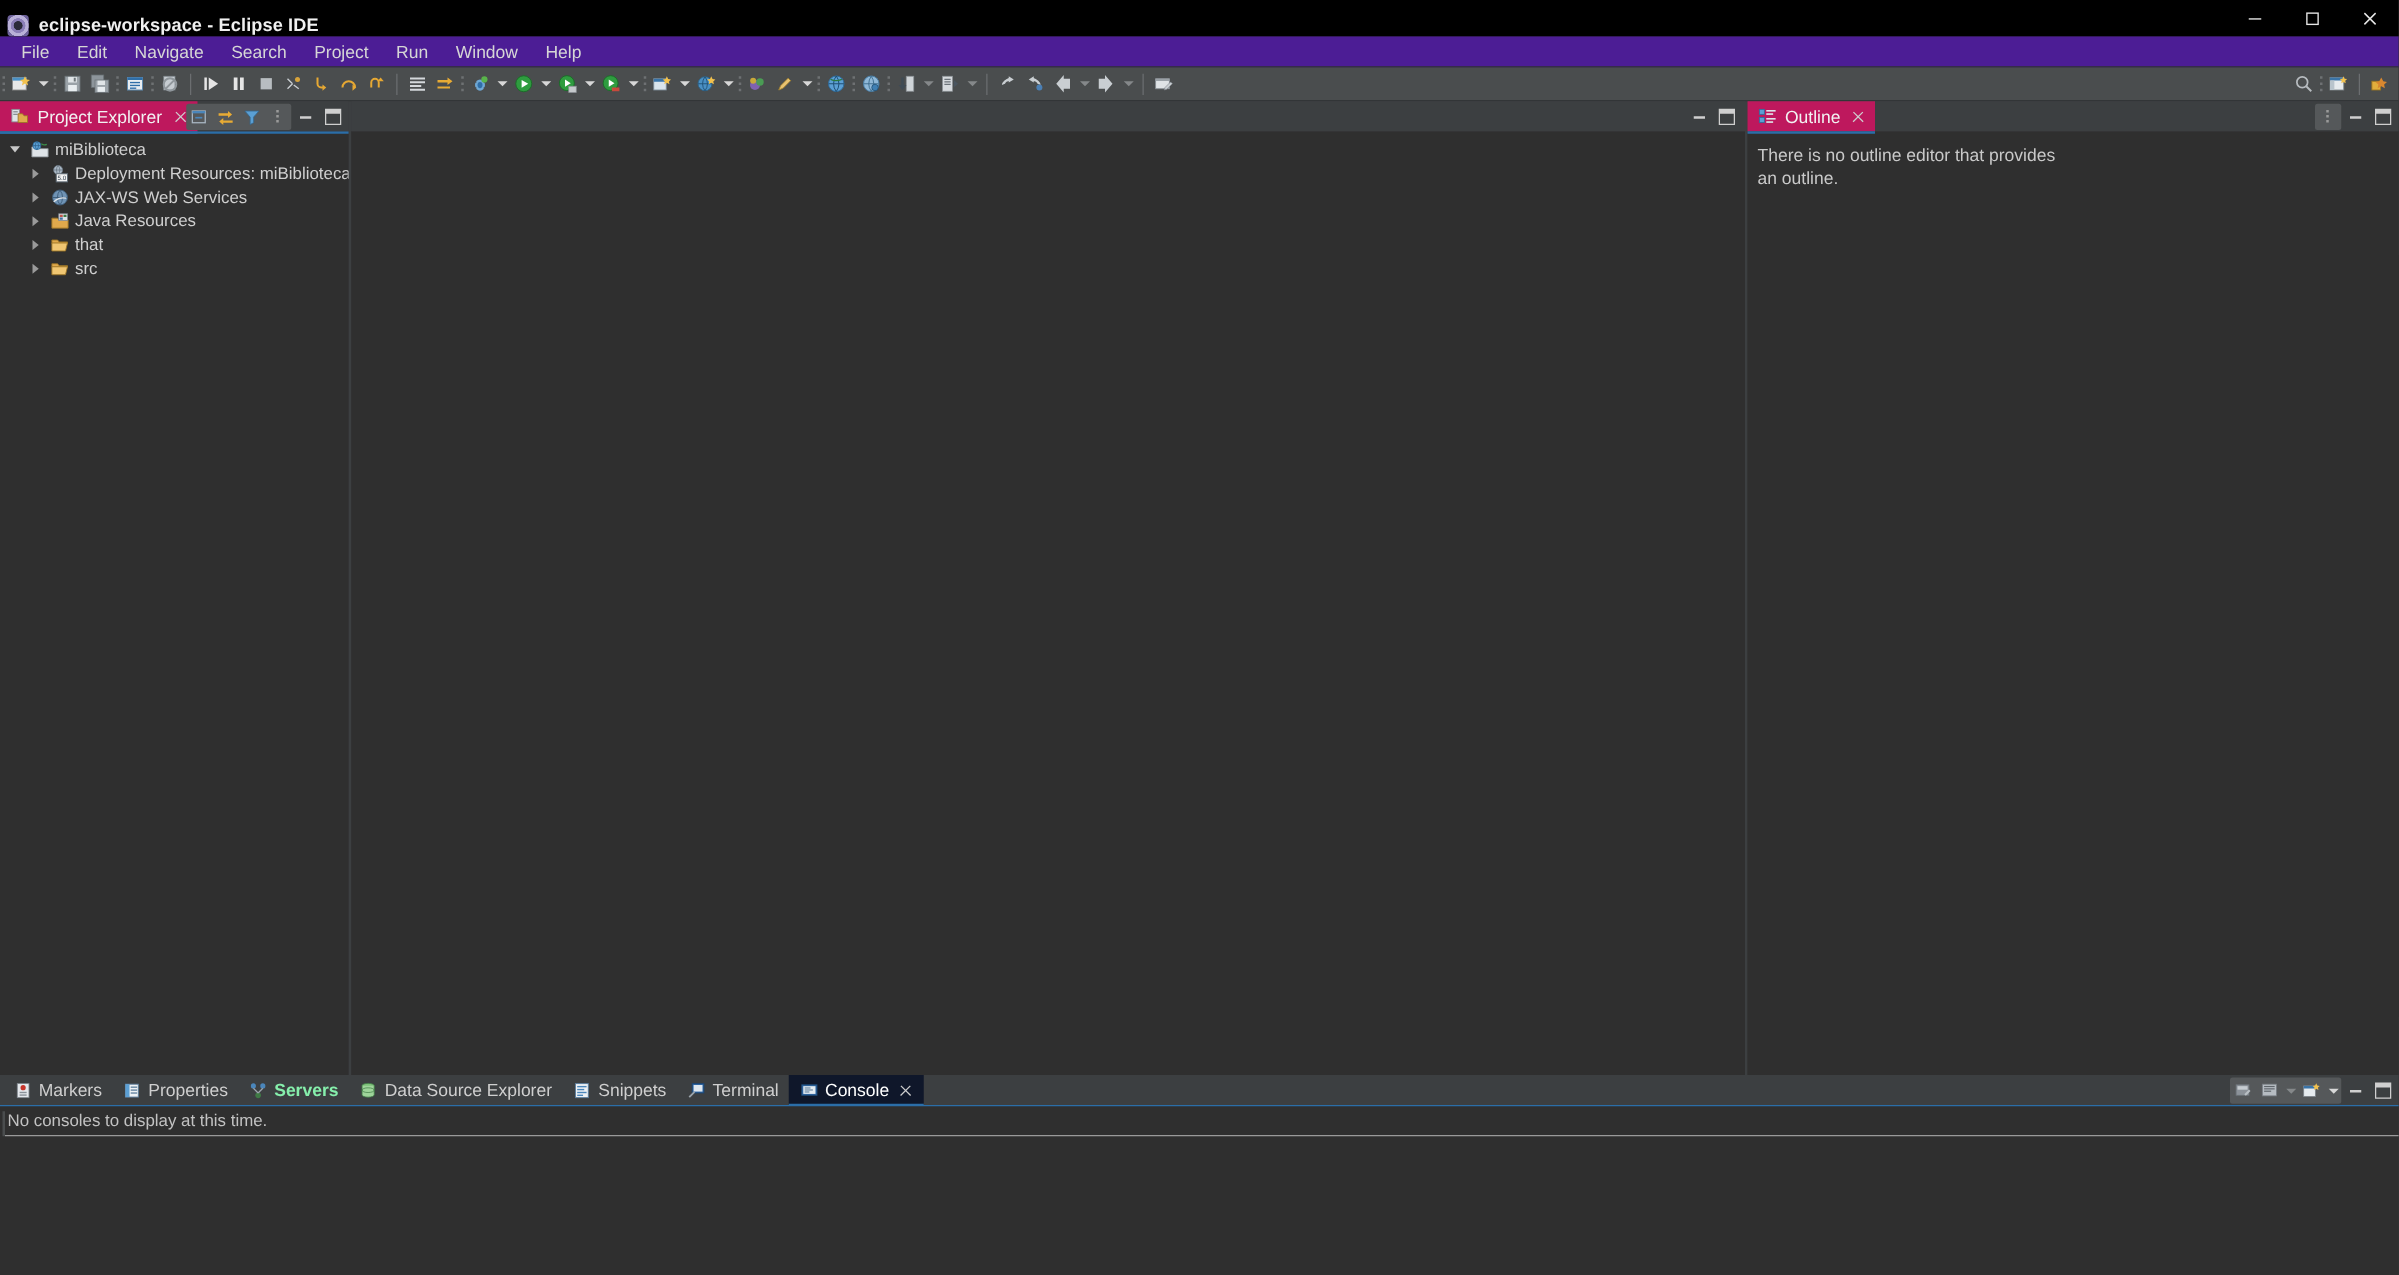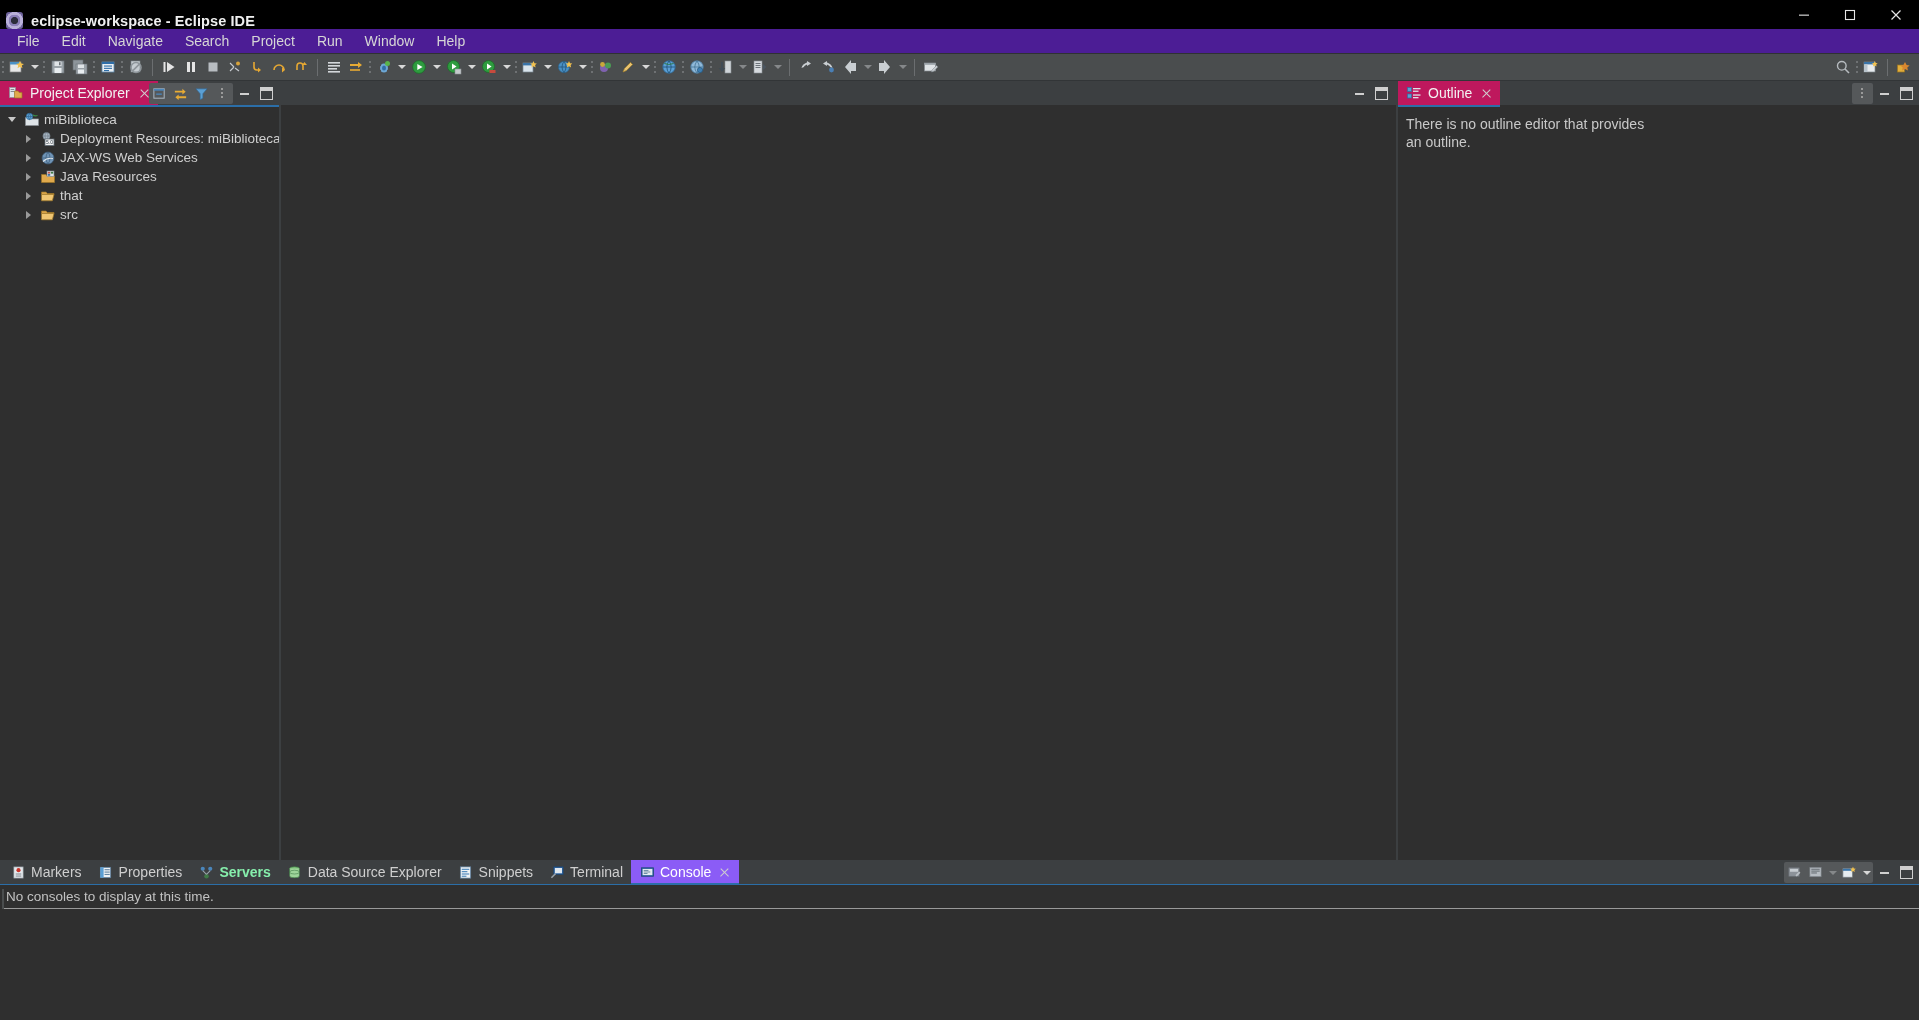--- a/index.html
+++ b/index.html
@@ -164,21 +164,21 @@
     height: 24px; position: relative; display: flex; align-items: flex-end;
     padding-left: 2px; background: #3c3f41;
   }
   .btab {
     height: 24px; display: flex; align-items: center; gap: 5px; padding: 0 8px;
     color: #cfcfcf; font-size: 14px; white-space: nowrap;
   }
   .btab .bt-icon { width: 16px; height: 16px; flex: 0 0 auto; display: flex; align-items: center; justify-content: center; }
   .btab.bold { color: #86efac; font-weight: bold; }
   .btab.active {
-    background: #8b5cf6; color: #ffffff; position: relative;
+    background: #0f172a; color: #ffffff; position: relative;
   }
   .btab.active::after {
     content: ""; position: absolute; left: 0; right: 0; bottom: -1px; height: 2px; background: #2b6ea8;
   }
   .bottom-content {
     flex: 1; background: #2f2f2f; border-top: 1px solid #2b6ea8;
     padding: 4px 0 0 2px; position: relative;
   }
   .console-msg { color: #c2c2c2; font-size: 13.5px; padding-left: 2px; }
   .console-rule { height: 1px; background: #9a9a9a; margin-top: 4px; }

